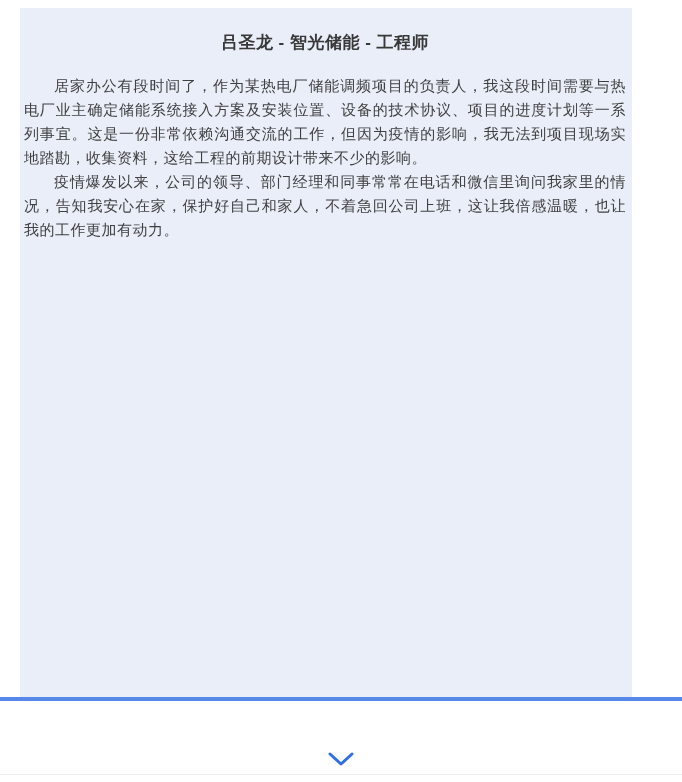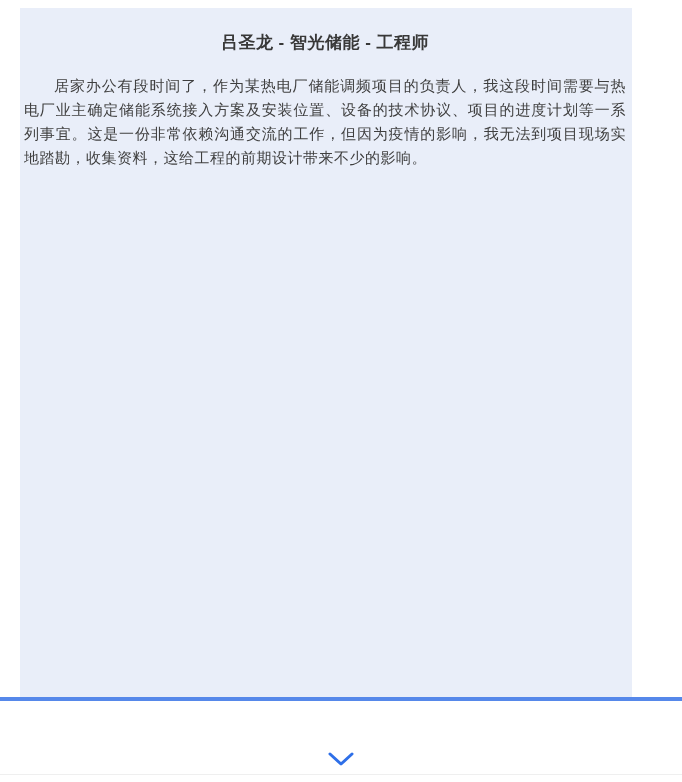--- a/index.html
+++ b/index.html
@@ -93,20 +93,21 @@
     background: #efefef;
   }
 </style>
 </head>
 <body>
 
 <div class="content-card">
   <h1 class="doc-title">吕圣龙 - 智光储能 - 工程师</h1>
   <div class="article-body">
       <p class="indent">居家办公有段时间了，作为某热电厂储能调频项目的负责人，我这段时间需要与热电厂业主确定储能系统接入方案及安装位置、设备的技术协议、项目的进度计划等一系列事宜。这是一份非常依赖沟通交流的工作，但因为疫情的影响，我无法到项目现场实地踏勘，收集资料，这给工程的前期设计带来不少的影响。</p>
+      <p class="indent">疫情爆发以来，公司的领导、部门经理和同事常常在电话和微信里询问我家里的情况，告知我安心在家，保护好自己和家人，不着急回公司上班，这让我倍感温暖，也让我的工作更加有动力。</p>
     </div>
 </div>
 
 <div class="divider-line"></div>
 
 <div class="footer-area">
   <button class="expand-btn">
     <span>
       <svg width="26" height="15" viewBox="0 0 26 15">
         <polyline points="2,2 13,12 24,2" fill="none" stroke="var(--chevron)" stroke-width="3" stroke-linecap="round" stroke-linejoin="round"></polyline>

